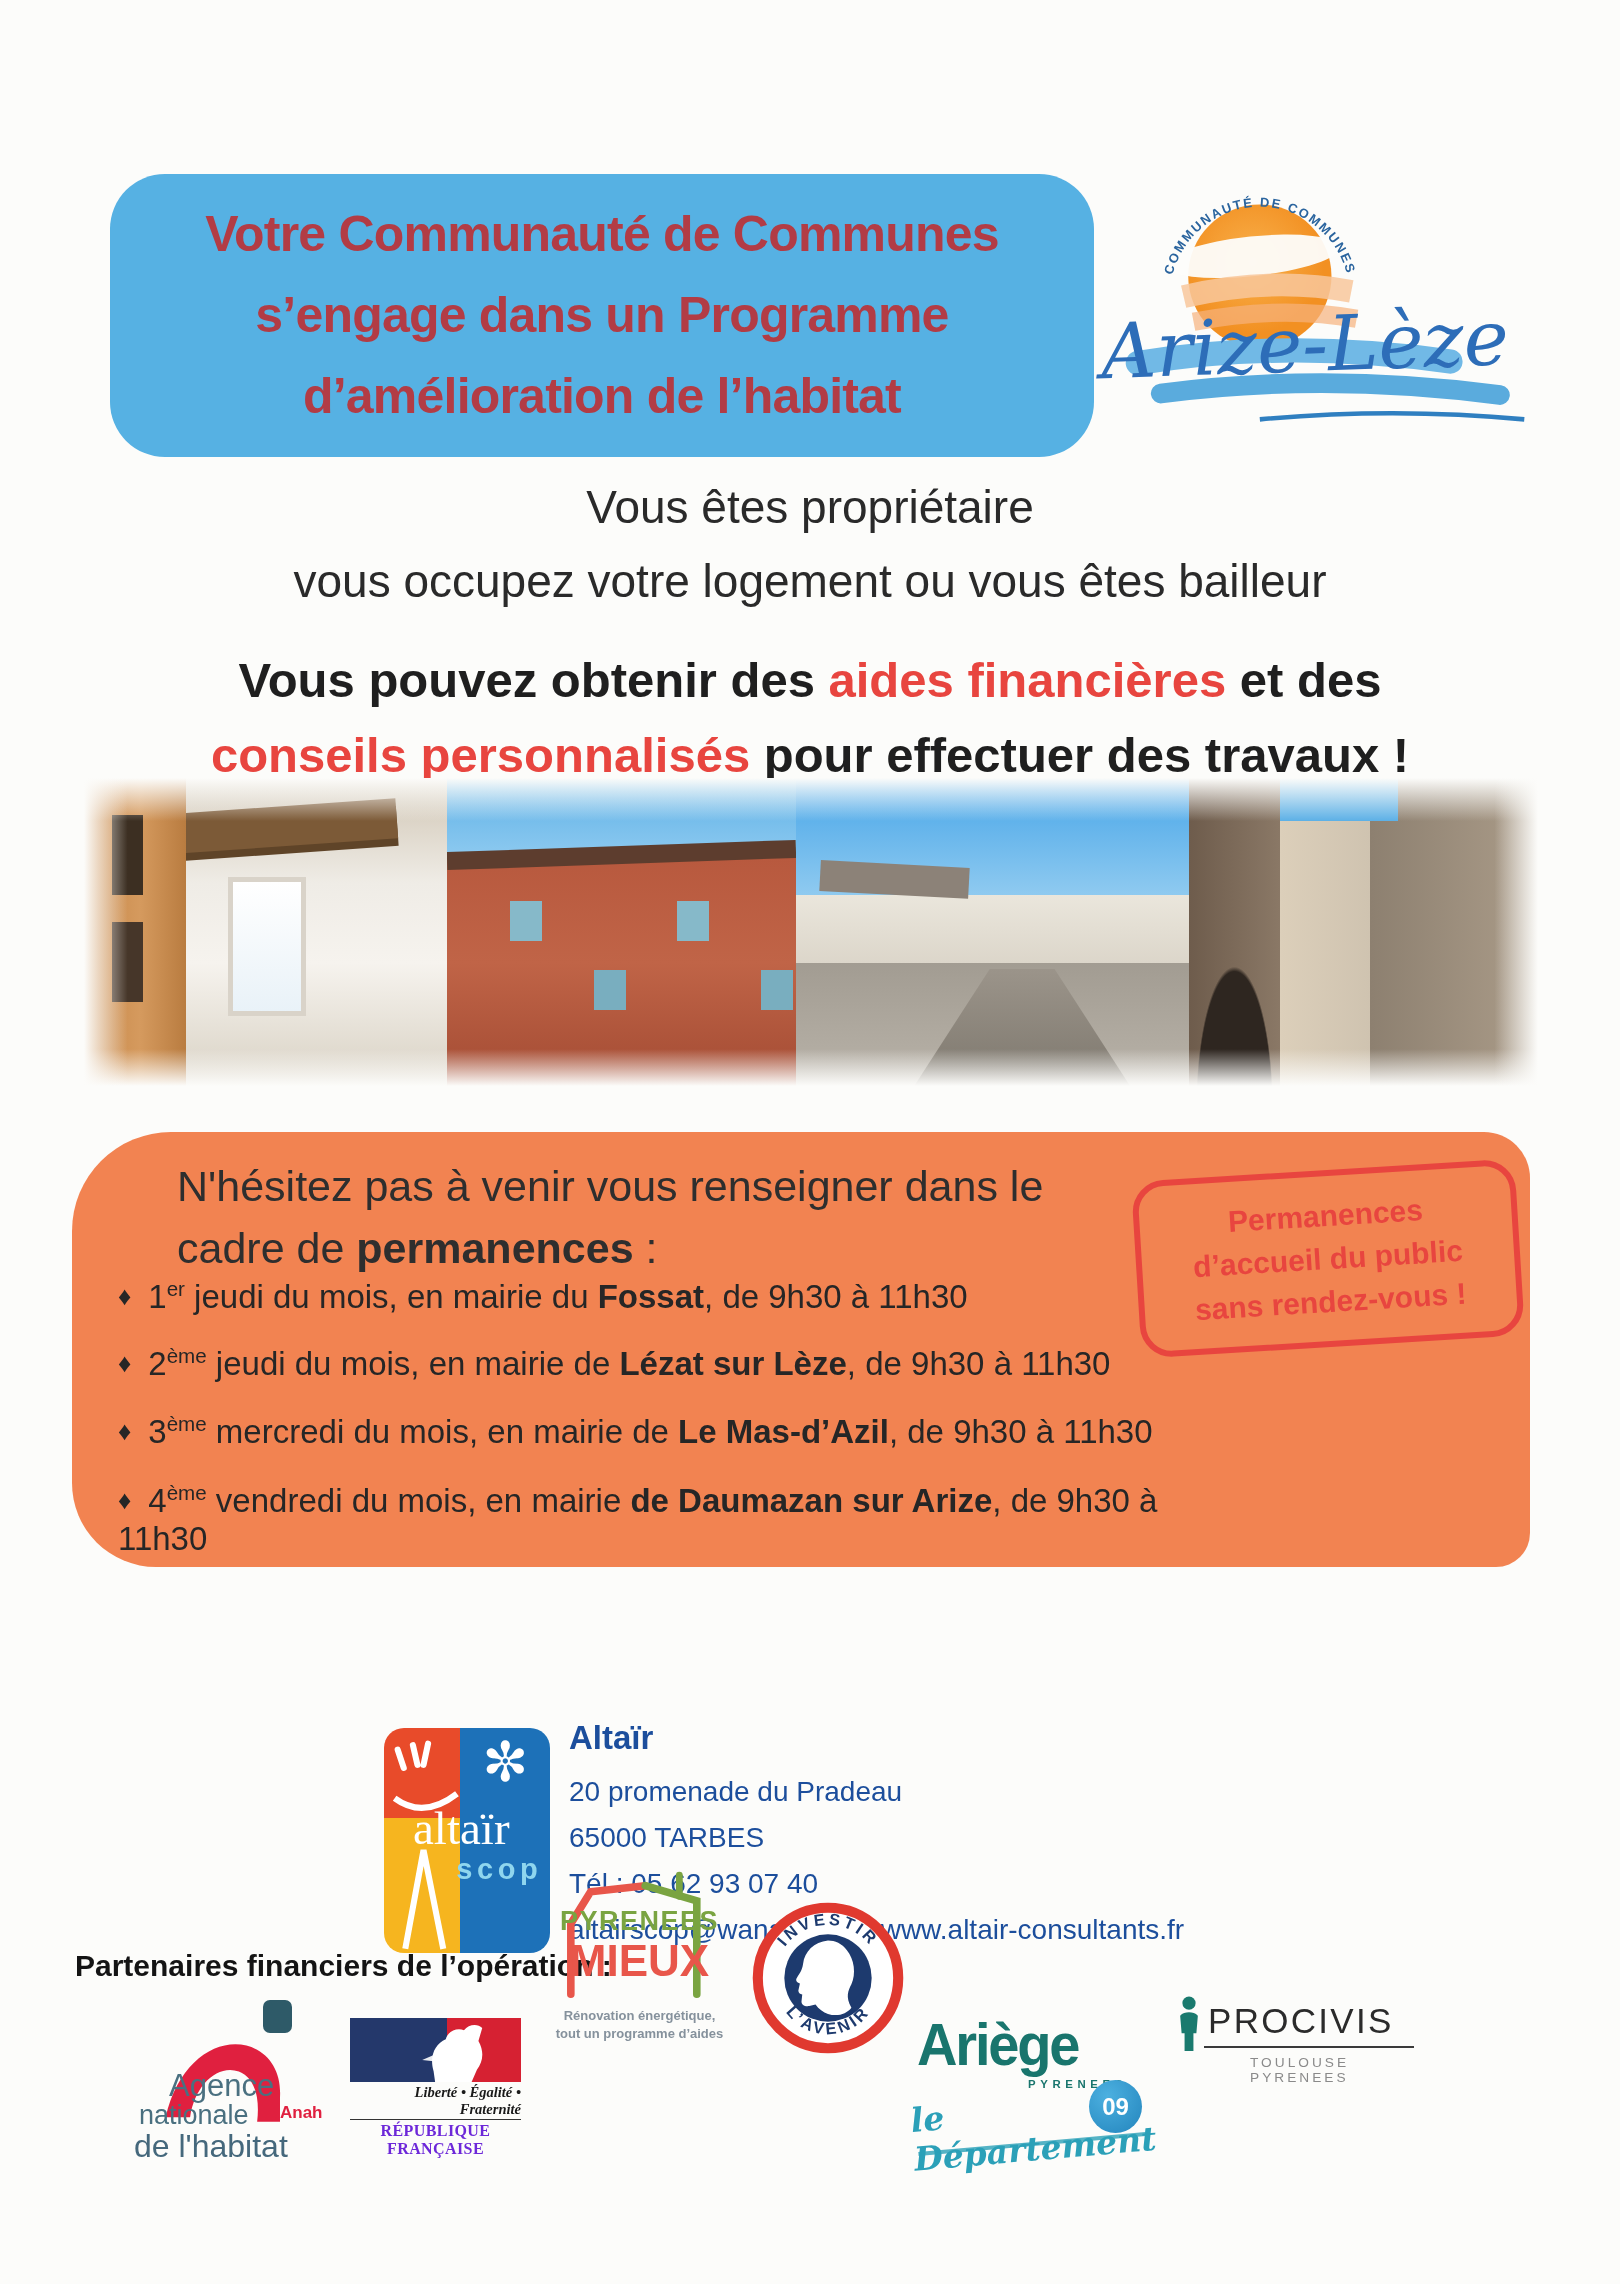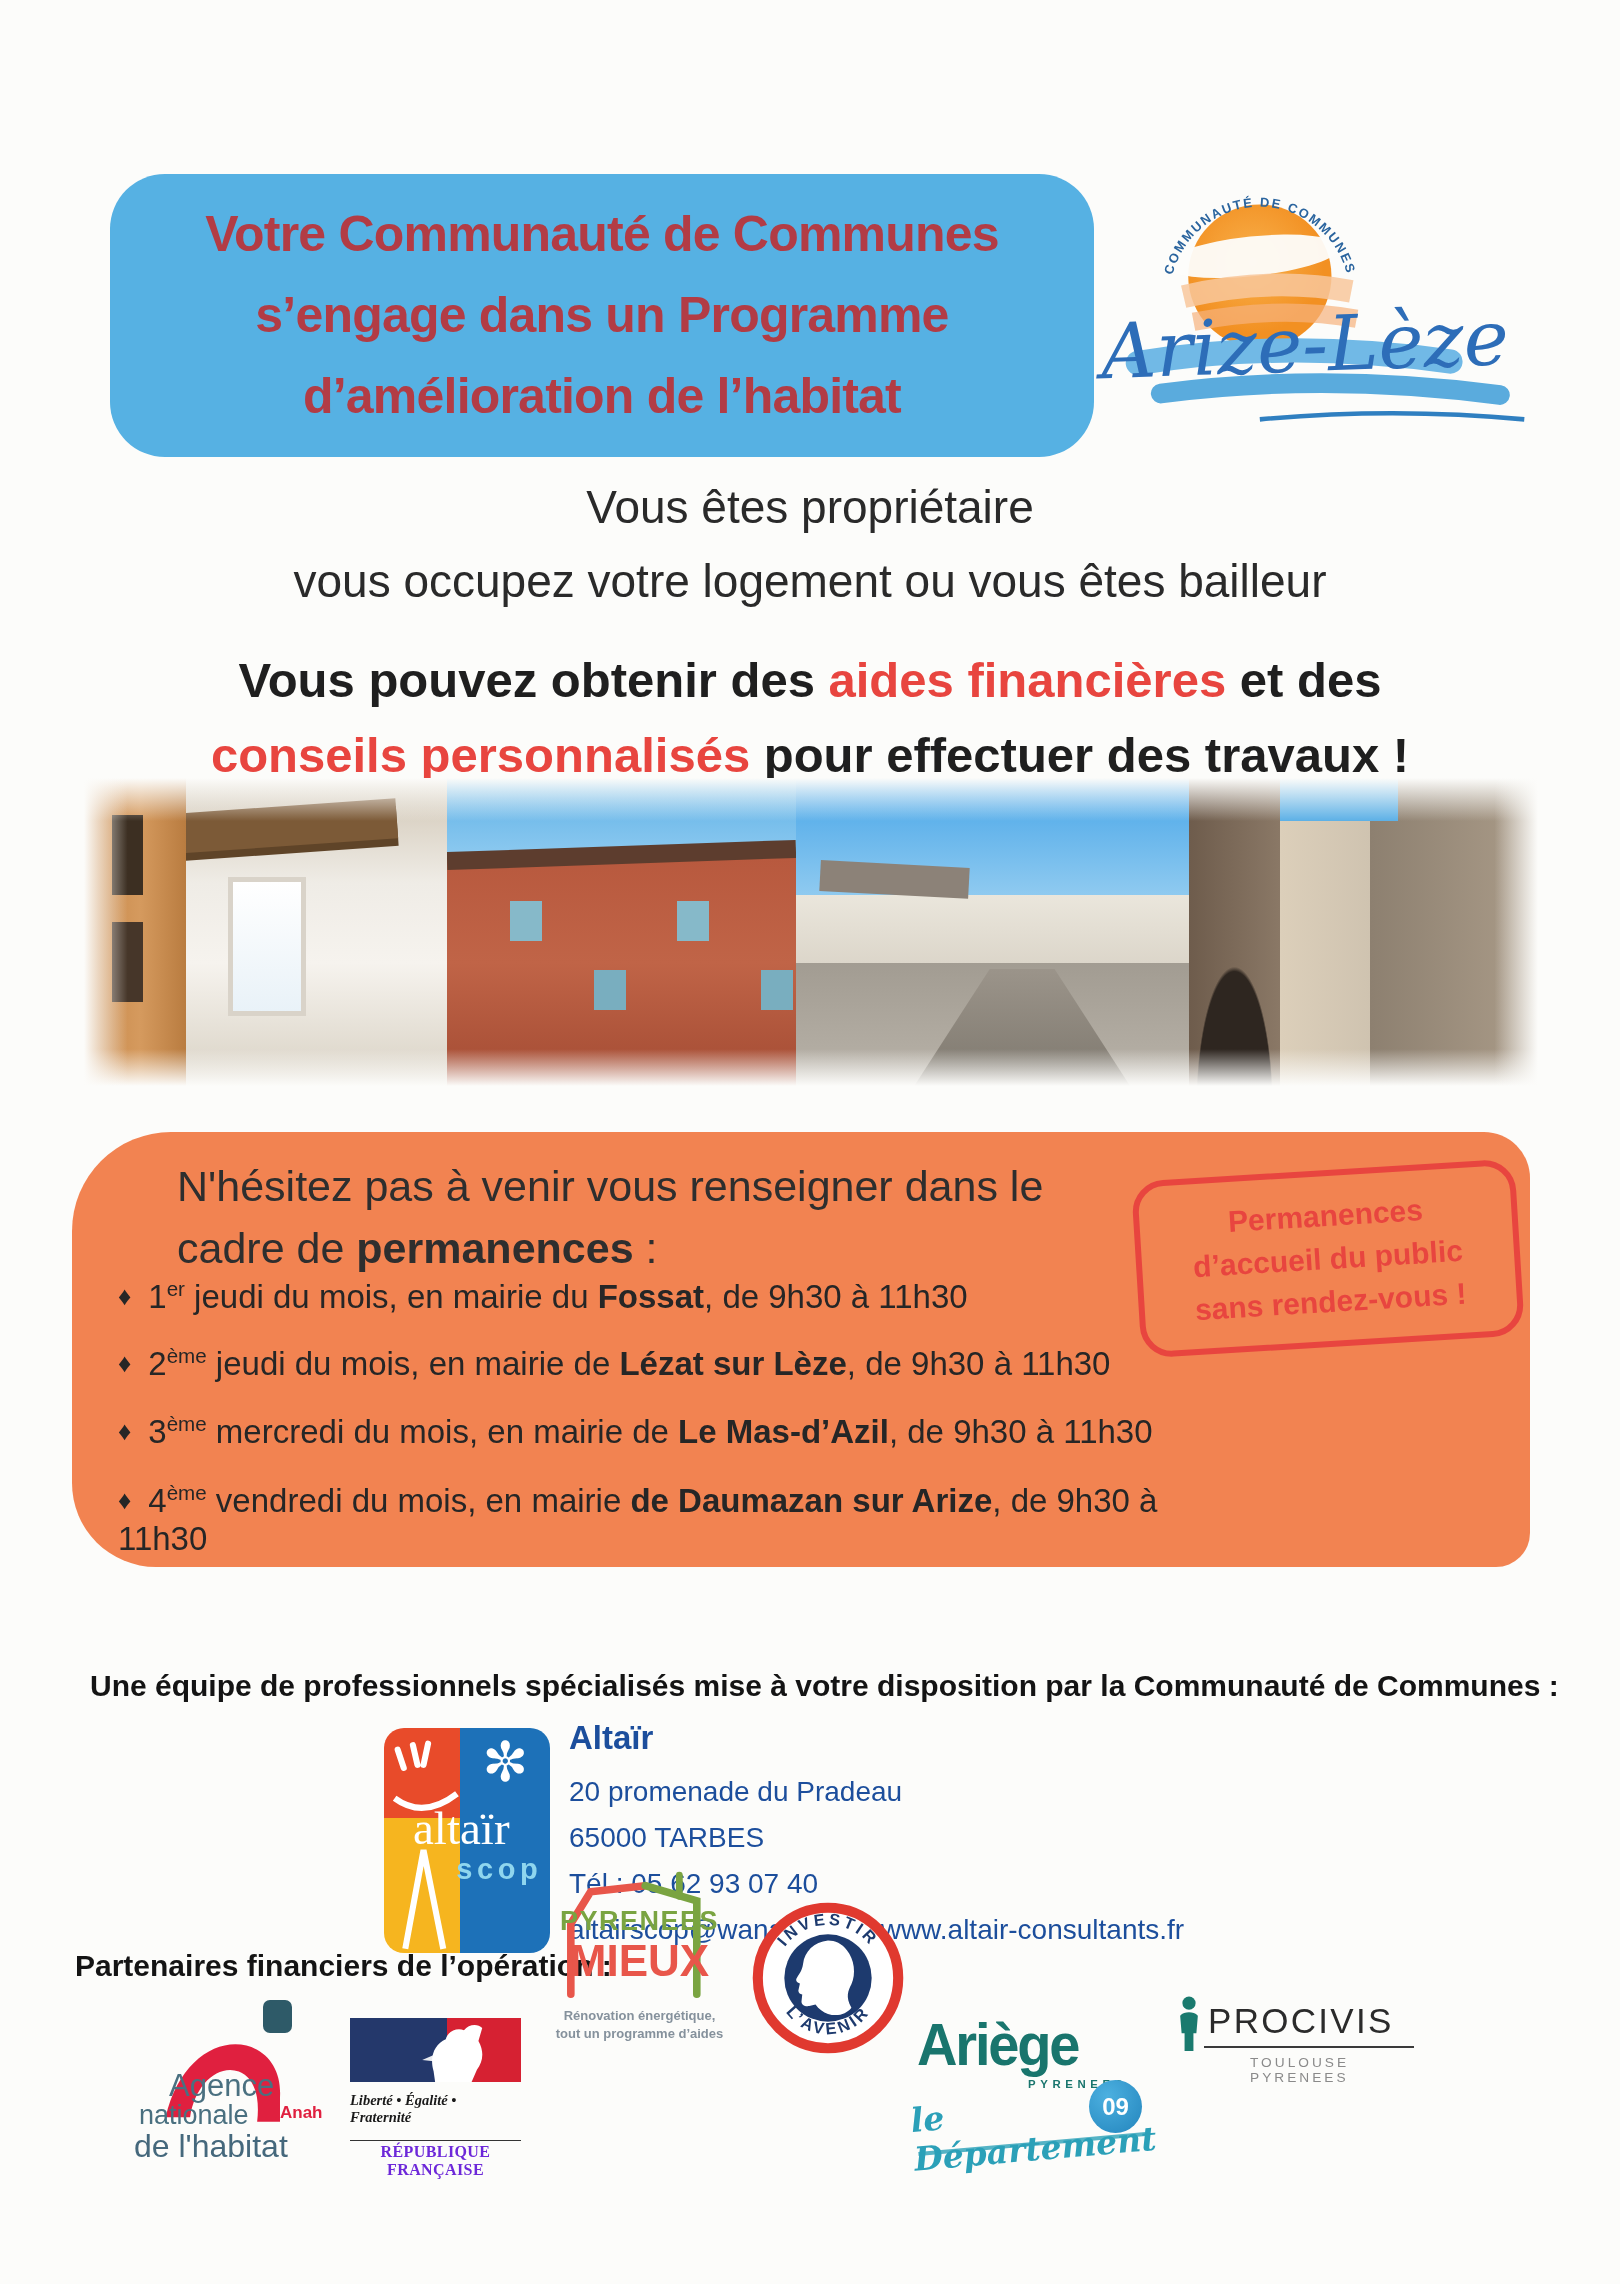--- a/index.html
+++ b/index.html
@@ -108,23 +108,23 @@
   .anah-ribbon { position:absolute; left:30px; top:29px; }
   .anah-l1 { position:absolute; left:47px; top:79px; font-size:31px; color:#4a7080; }
   .anah-l2 { position:absolute; left:17px; top:111px; font-size:27px; color:#4a7080; }
   .anah-l3 { position:absolute; left:12px; top:139px; font-size:32px; color:#45687c; }
   .anah-abbr { position:absolute; left:158px; top:114px; font-size:17px; color:#e0203f; font-weight:700; }
 
   .rf-logo { position:absolute; left:350px; top:2018px; width:177px; height:114px; }
   .rf-flag { position:relative; width:171px; height:64px;
     background:linear-gradient(90deg,#24386b 0%,#24386b 57%,#d62132 57%,#d62132 100%); }
   .rf-flag svg { position:absolute; left:0; top:0; }
-  .rf-motto { margin-top:10px; font-family:"Liberation Serif", serif; font-style:italic;
+  .rf-motto { margin-top:2px; font-family:"Liberation Serif", serif; font-style:italic;
     font-weight:700; font-size:14.5px; color:#1a1a1a; border-bottom:1.5px solid #333; width:171px;
-    padding-bottom:14px; text-align:left; }
+    padding-bottom:1px; text-align:right; }
   .rf-name { margin-top:2.3px; width:171px; text-align:center; font-family:"Liberation Serif", serif;
     font-weight:700; font-size:16px; letter-spacing:0.4px; color:#6d28d9; }
 
   .ariege-logo { position:absolute; left:912px; top:2011px; width:251px; height:152px; }
   .ariege-name { position:absolute; left:4.6px; top:0; font-size:59px; font-weight:700;
     letter-spacing:-2.3px; color:#19756d; transform:scaleX(0.95); transform-origin:left; }
   .ariege-sub { position:absolute; left:116px; top:67px; font-size:11.4px; letter-spacing:4.6px;
     font-weight:700; color:#19756d; }
   .ariege-script { position:absolute; left:0; top:79px; font-family:"DejaVu Serif", serif;
     font-style:italic; font-weight:700; font-size:33px; color:#2ba0b8; transform:rotate(-5deg); }
@@ -208,21 +208,20 @@
       <span class="dia">♦</span><span>4</span><sup>ème</sup><span> vendredi du mois, en mairie </span><strong>de Daumazan sur Arize</strong><span>, de 9h30 à 11h30</span>
     </div>
 
     <div class="stamp">
       <div>Permanences</div>
       <div>d’accueil du public</div>
       <div>sans rendez-vous !</div>
     </div>
   </div>
 
-  <div class="team">Une équipe de professionnels spécialisés mise à votre disposition par la Communauté de Communes :</div>
 
   <div class="altair-logo">
     <div class="al-left">
       <svg width="76" height="225" viewBox="0 0 100 295">
         <path d="M18,28 L26,52 M38,22 L44,48 M58,20 L52,48" stroke="#ffffff" stroke-width="8" fill="none" stroke-linecap="round"></path>
         <path d="M14,92 Q 52,120 96,86" stroke="#ffffff" stroke-width="8" fill="none"></path>
         <path d="M28,290 L52,160 L78,290" stroke="#ffffff" stroke-width="8" fill="none"></path>
       </svg>
     </div>
     <div class="al-right">

